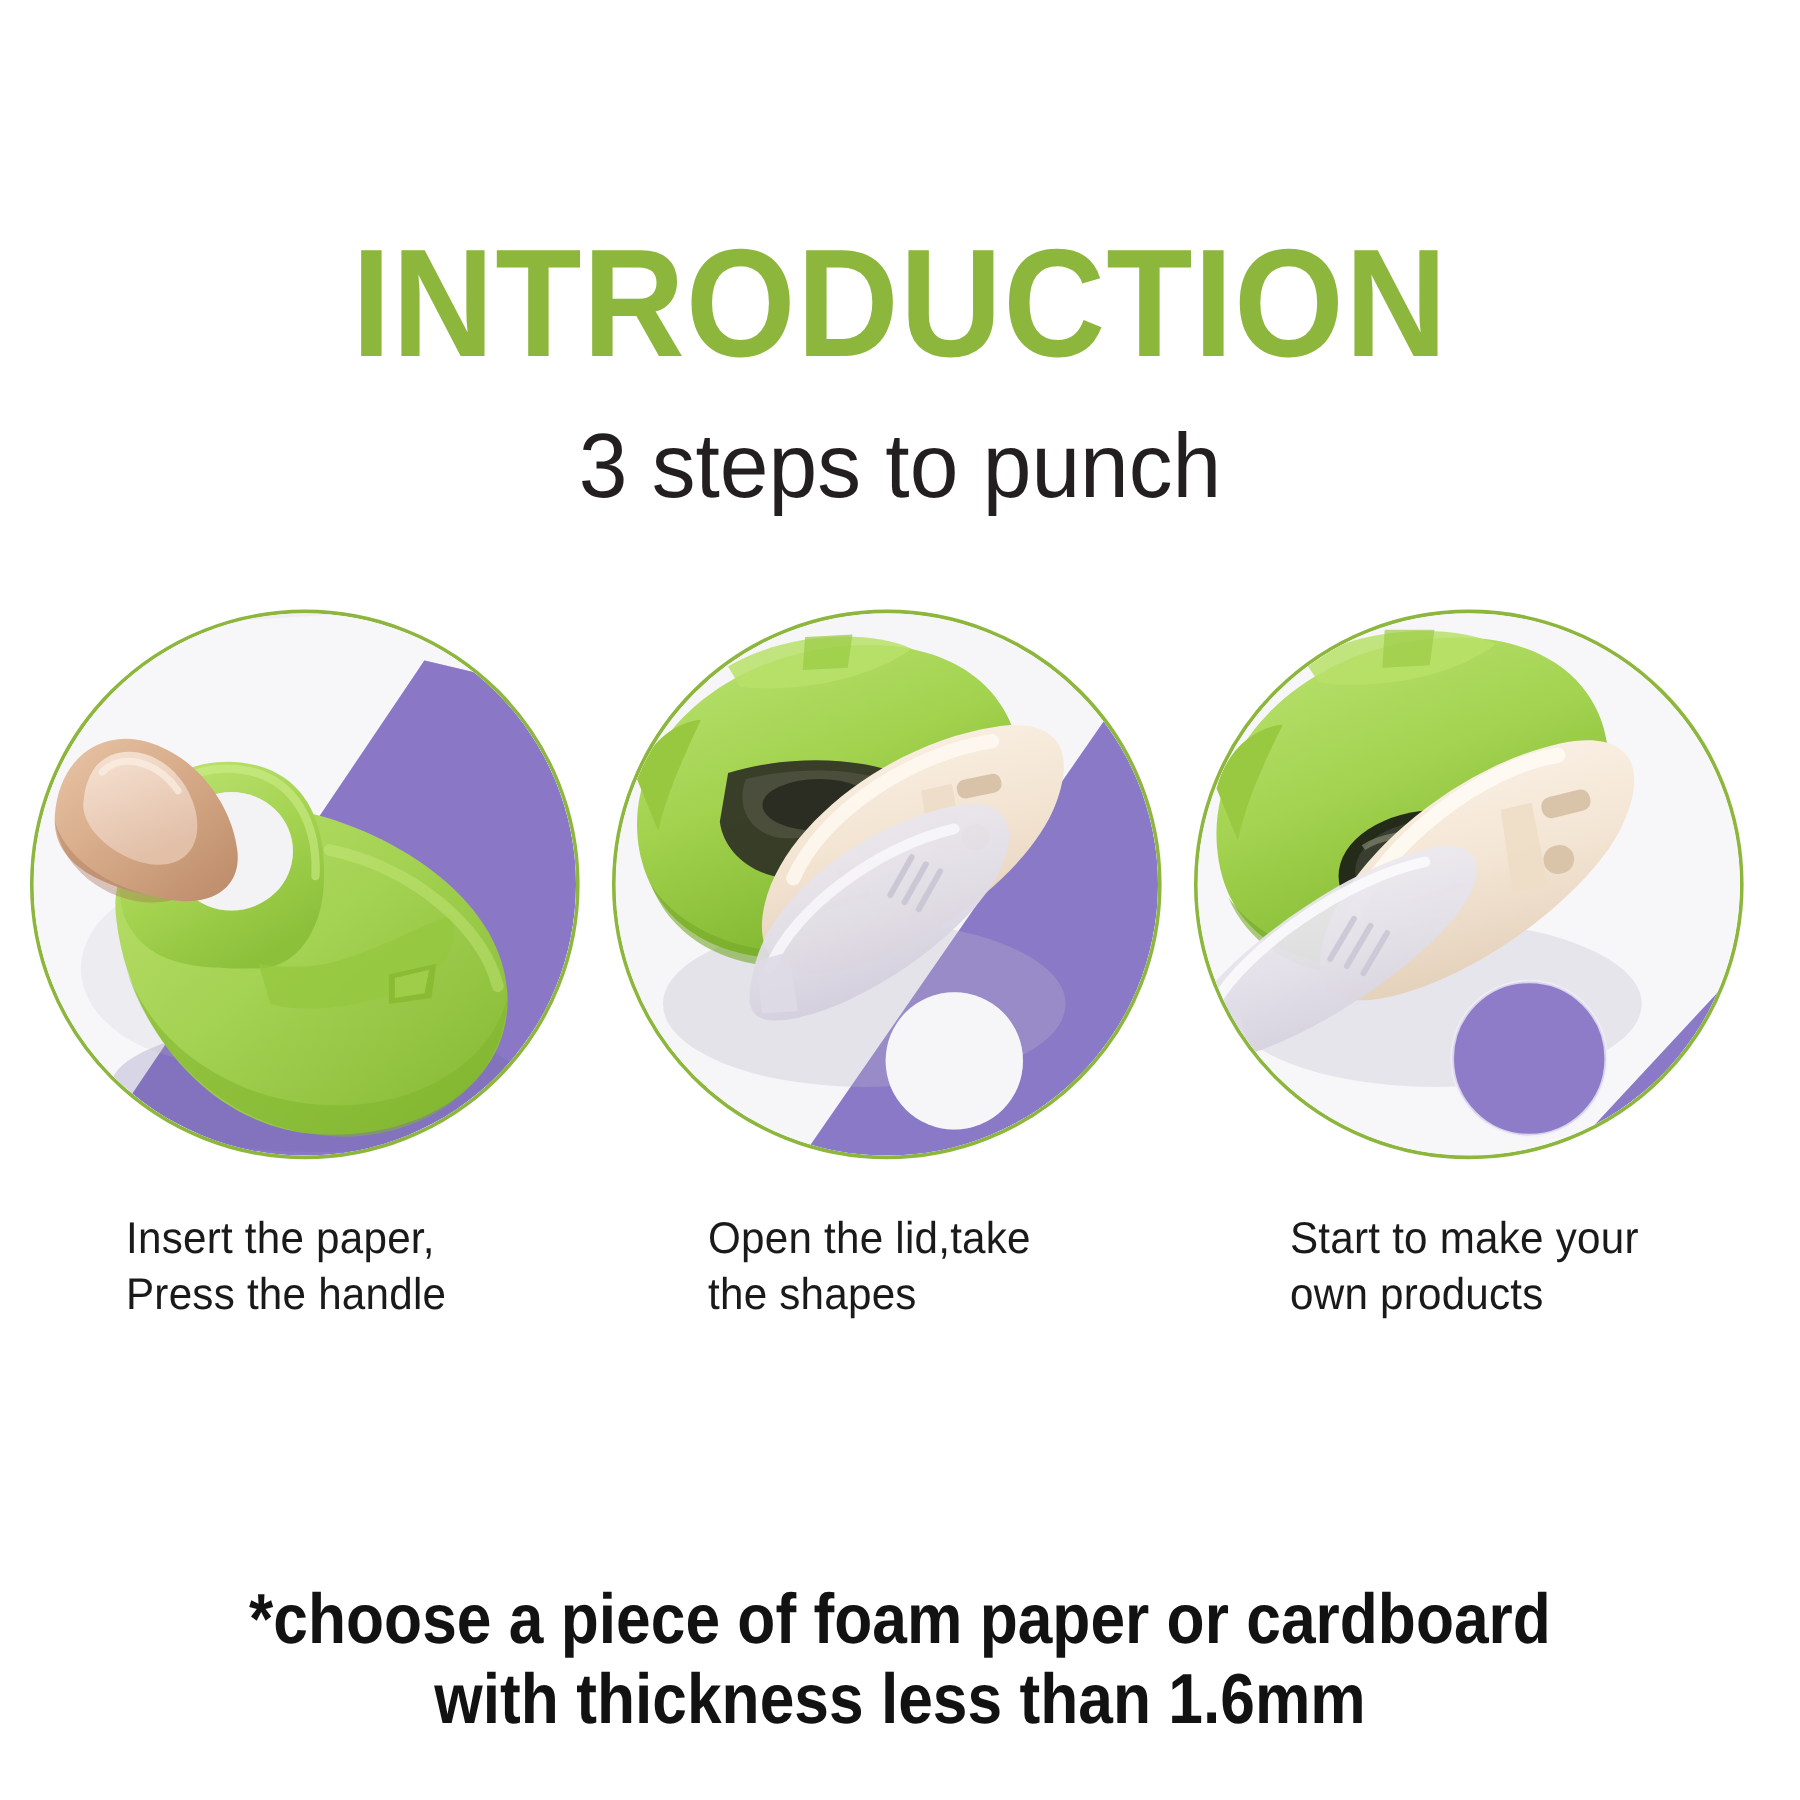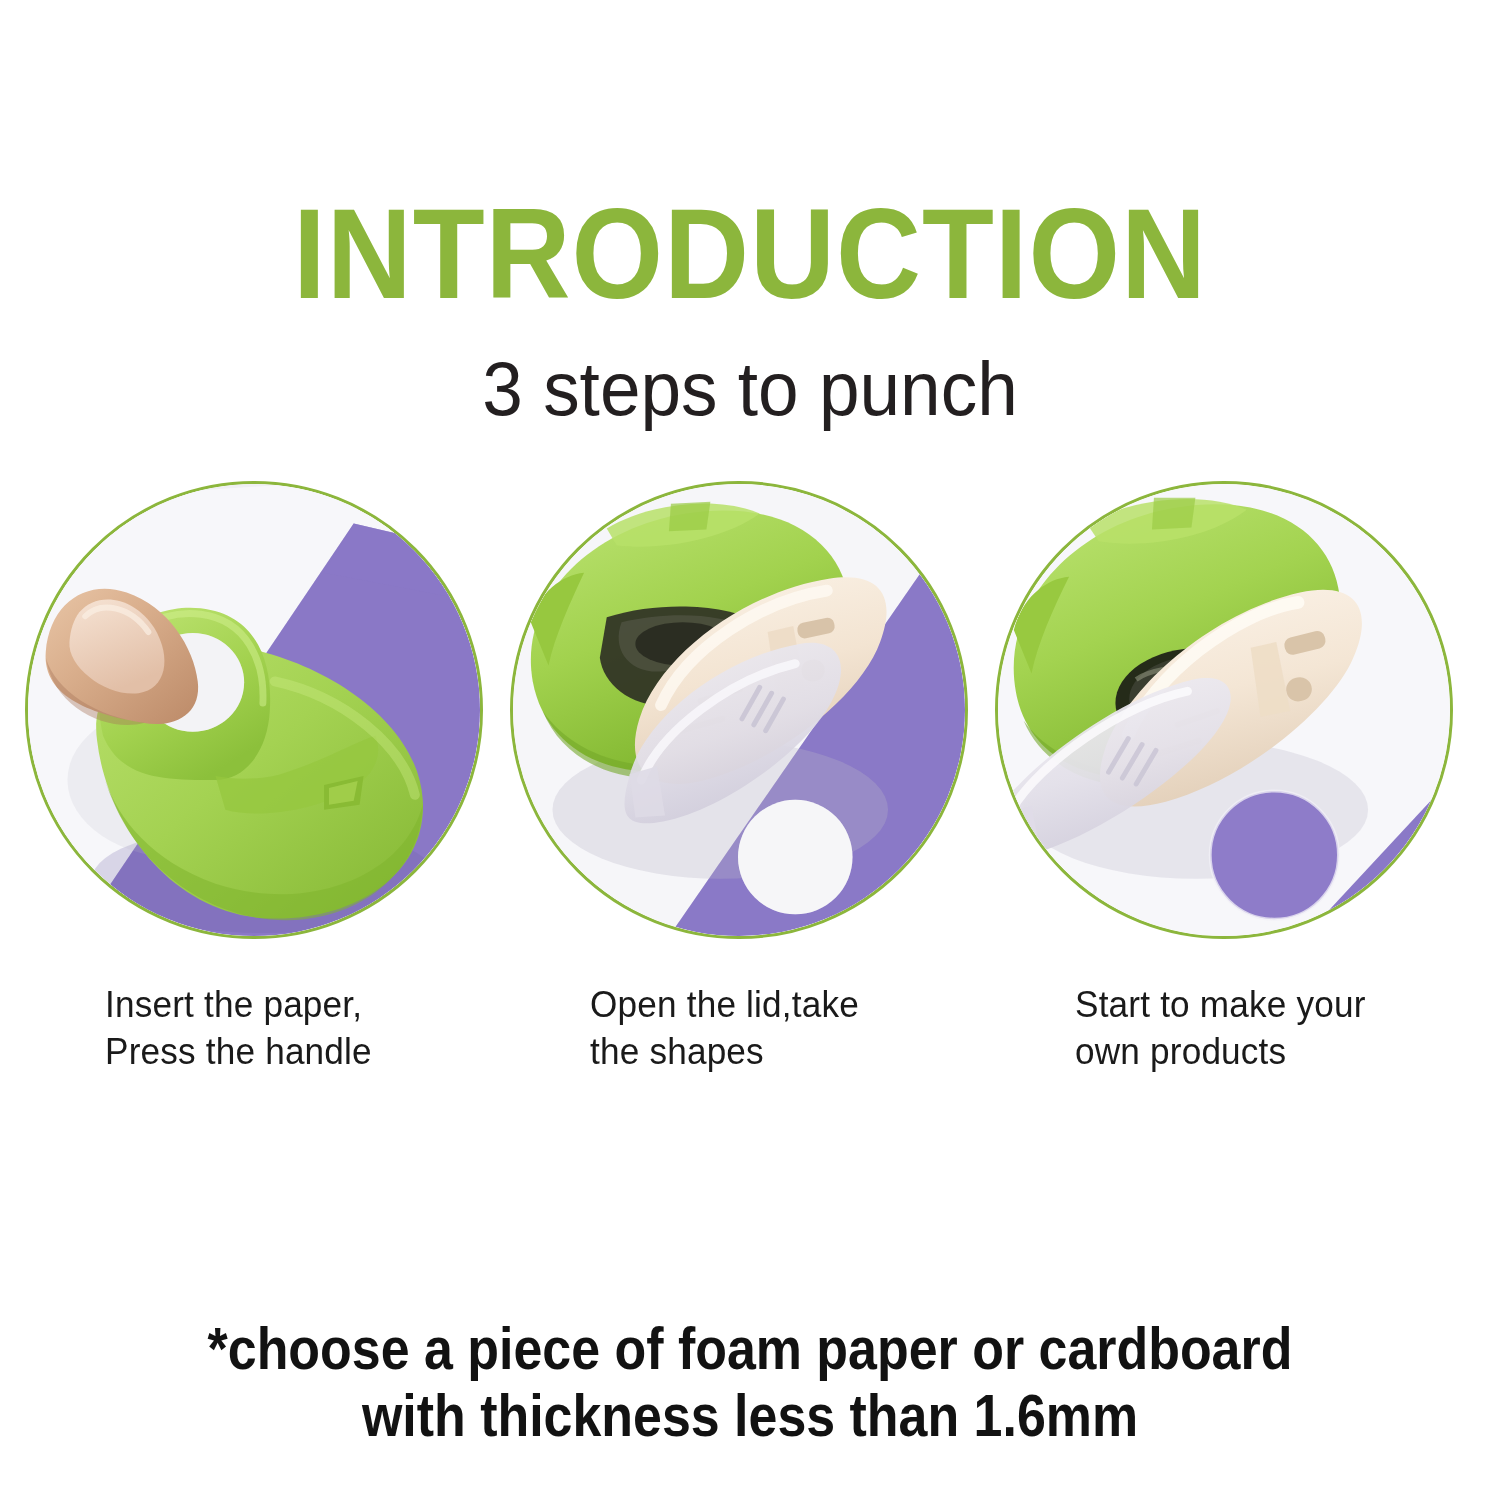--- a/index.html
+++ b/index.html
@@ -52,21 +52,21 @@
     line-height: 1;
     color: #231F20;
     transform: scaleX(0.96);
     transform-origin: 50% 50%;
     white-space: nowrap;
   }
 
   
   .steps {
     position: absolute;
-    top: 481px;
+    top: 508px;
     left: 0;
     width: 1368px;
     height: 620px;
   }
 
   .step {
     position: absolute;
     top: 0;
     width: 460px;
     height: 620px;

